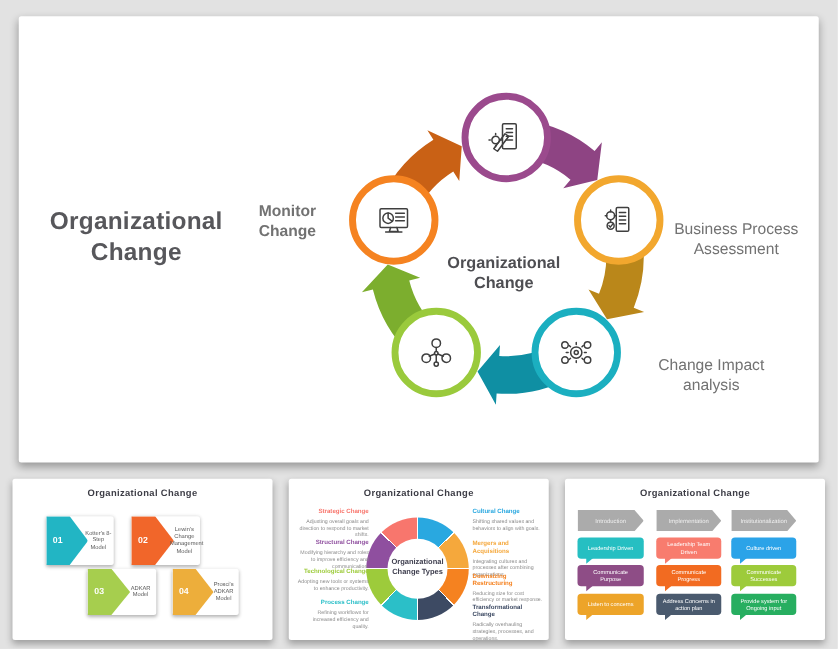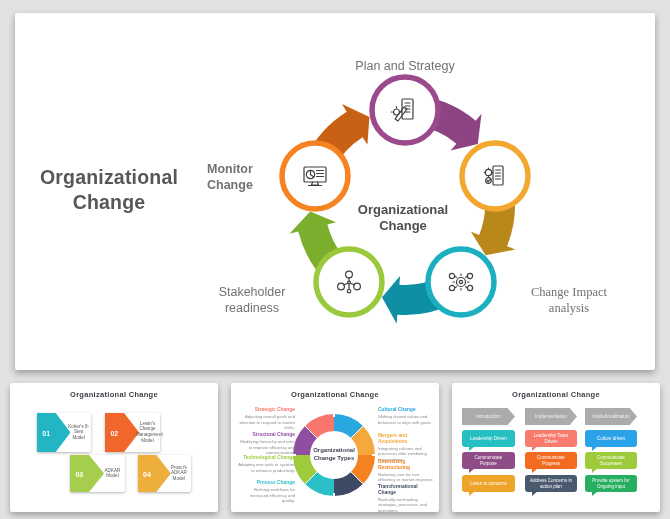--- a/index.html
+++ b/index.html
@@ -4,21 +4,21 @@
 <style>
   html,body{margin:0;padding:0;background:#e2e2e2;font-family:"Liberation Sans",sans-serif;}
   .stage{position:relative;width:670px;height:519px;background:#e2e2e2;overflow:hidden;}
   .card{position:absolute;background:#fff;border-radius:2px;box-shadow:0 3px 7px rgba(0,0,0,.33);}
   #main-slide{left:15px;top:13px;width:640px;height:357px;}
   .side-title{position:absolute;left:2px;top:152px;width:184px;text-align:center;
     font-size:19.5px;font-weight:bold;color:#57575b;line-height:1.3;letter-spacing:.2px;}
   .cycle-label{position:absolute;color:#727272;font-size:12.5px;line-height:1.25;text-align:center;}
   #lbl-plan{left:310px;top:46px;width:160px;}
   #lbl-bpa{left:515px;top:163px;width:118px;}
-  #lbl-cia{left:498px;top:272px;width:112px;font-family:Liberation Serif, serif;}
+  #lbl-cia{left:498px;top:272px;width:112px;}
   #lbl-str{left:182px;top:272px;width:110px;}
   #lbl-mon{left:192px;top:149px;width:62px;text-align:left;font-weight:bold;}
   .center-label{position:absolute;left:323px;top:189px;width:130px;text-align:center;
     font-size:13px;font-weight:bold;color:#4e4e52;line-height:1.25;}
   .icon{stroke:#3f3f3f;fill:none;stroke-width:1.2;stroke-linecap:round;stroke-linejoin:round;}
   
   .thumb{position:absolute;top:383px;width:208px;height:129px;background:#fff;border-radius:2px;
     box-shadow:0 3px 6px rgba(0,0,0,.3);}
   #thumb-1{left:10px;} #thumb-2{left:231px;} #thumb-3{left:452px;}
   .thumb-title{position:absolute;top:7px;left:0;right:0;text-align:center;
@@ -107,23 +107,22 @@
       </g>
       <g class="icon" transform="translate(300,163)">
         <rect x="-11" y="-9" width="22" height="15" rx="1"></rect>
         <circle cx="-4.5" cy="-1.5" r="4.2"></circle>
         <path d="M-4.5 -1.5 V-5.7 M-4.5 -1.5 L-1.2 1"></path>
         <path d="M1.5 -5.5 h7 M1.5 -2.5 h7 M1.5 0.5 h7"></path>
         <path d="M-2.5 6 L-3.5 9.2 h7 L2.5 6 M-6.5 9.5 h13"></path>
       </g>
     </svg>
 
-    <div class="cycle-label" id="lbl-plan">Plan and Strategy</div>
+    <div class="cycle-label" id="lbl-bpa">Business Process Assessment</div>
     <div class="cycle-label" id="lbl-cia">Change Impact analysis</div>
-    <div class="cycle-label" id="lbl-str">Stakeholder readiness</div>
     <div class="cycle-label" id="lbl-mon">Monitor Change</div>
     <div class="center-label">Organizational Change</div>
   </div>
 
   <div class="thumb" id="thumb-1">
     <div class="thumb-title">Organizational Change</div>
 
     <div class="chev" style="left: 27px; top: 30px; width: 54px; height: 39px; --c: #22B5C4;">
       <div class="wedge"></div>
       <div class="num">01</div>

